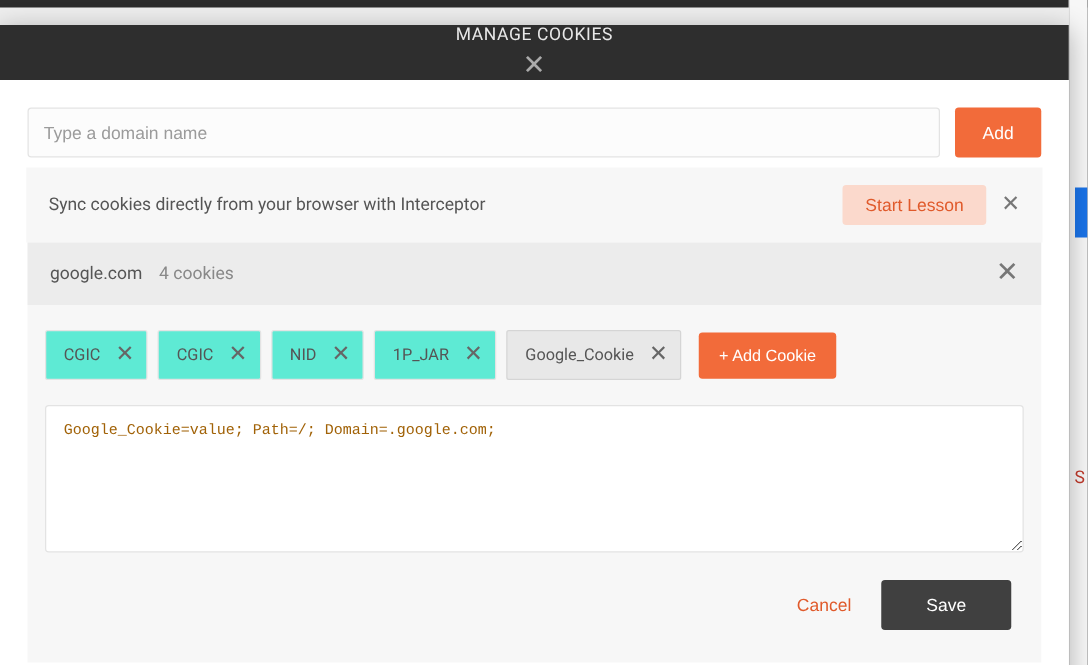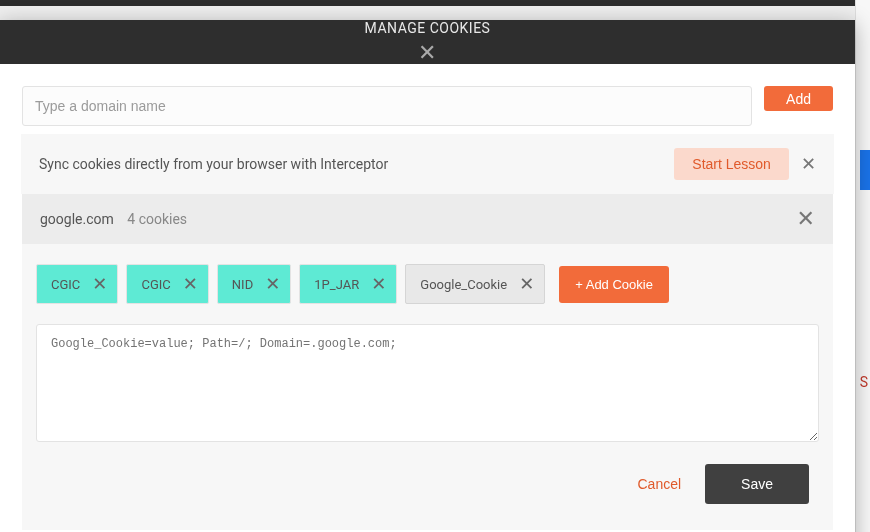--- a/index.html
+++ b/index.html
@@ -84,21 +84,21 @@
     color: #555;
     background: #fcfcfc;
   }
   .domain-input::placeholder { color: #9b9b9b; }
   .btn-orange {
     background: #f26b3a;
     color: #fff;
     border: none;
     border-radius: 3px;
     padding: 0 22px;
-    height: 25px;
+    height: 40px;
     font-size: 14px;
     cursor: pointer;
     font-weight: 500;
   }
   .lesson-banner {
     background: #f7f7f7;
     padding: 14px 18px;
     display: flex;
     align-items: center;
     justify-content: space-between;
@@ -187,21 +187,21 @@
     margin-left: 6px;
   }
   .cookie-textarea {
     width: 100%;
     height: 118px;
     border: 1px solid #e3e3e3;
     border-radius: 3px;
     padding: 12px 14px;
     font-family: "SFMono-Regular", Consolas, "Liberation Mono", Menlo, monospace;
     font-size: 12px;
-    color: #737373;
+    color: #a16207;
     resize: vertical;
     background: #fff;
   }
   .actions {
     display: flex;
     justify-content: flex-end;
     gap: 24px;
     padding: 18px 10px 4px 0;
     align-items: center;
   }

